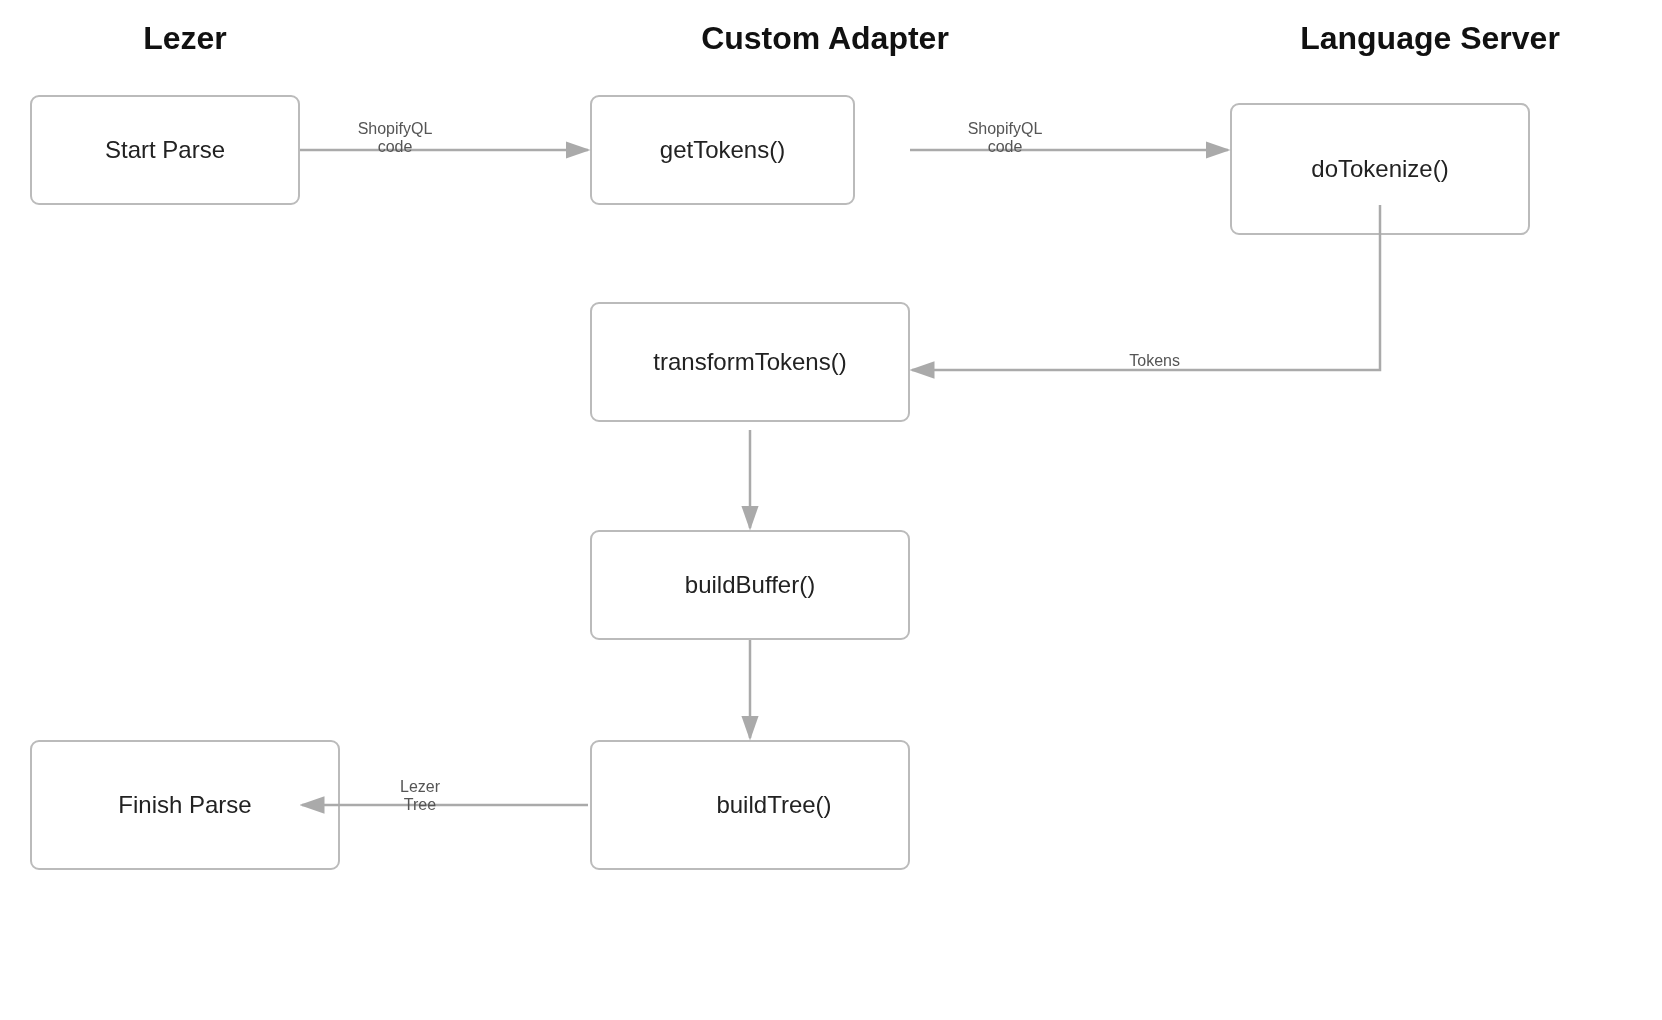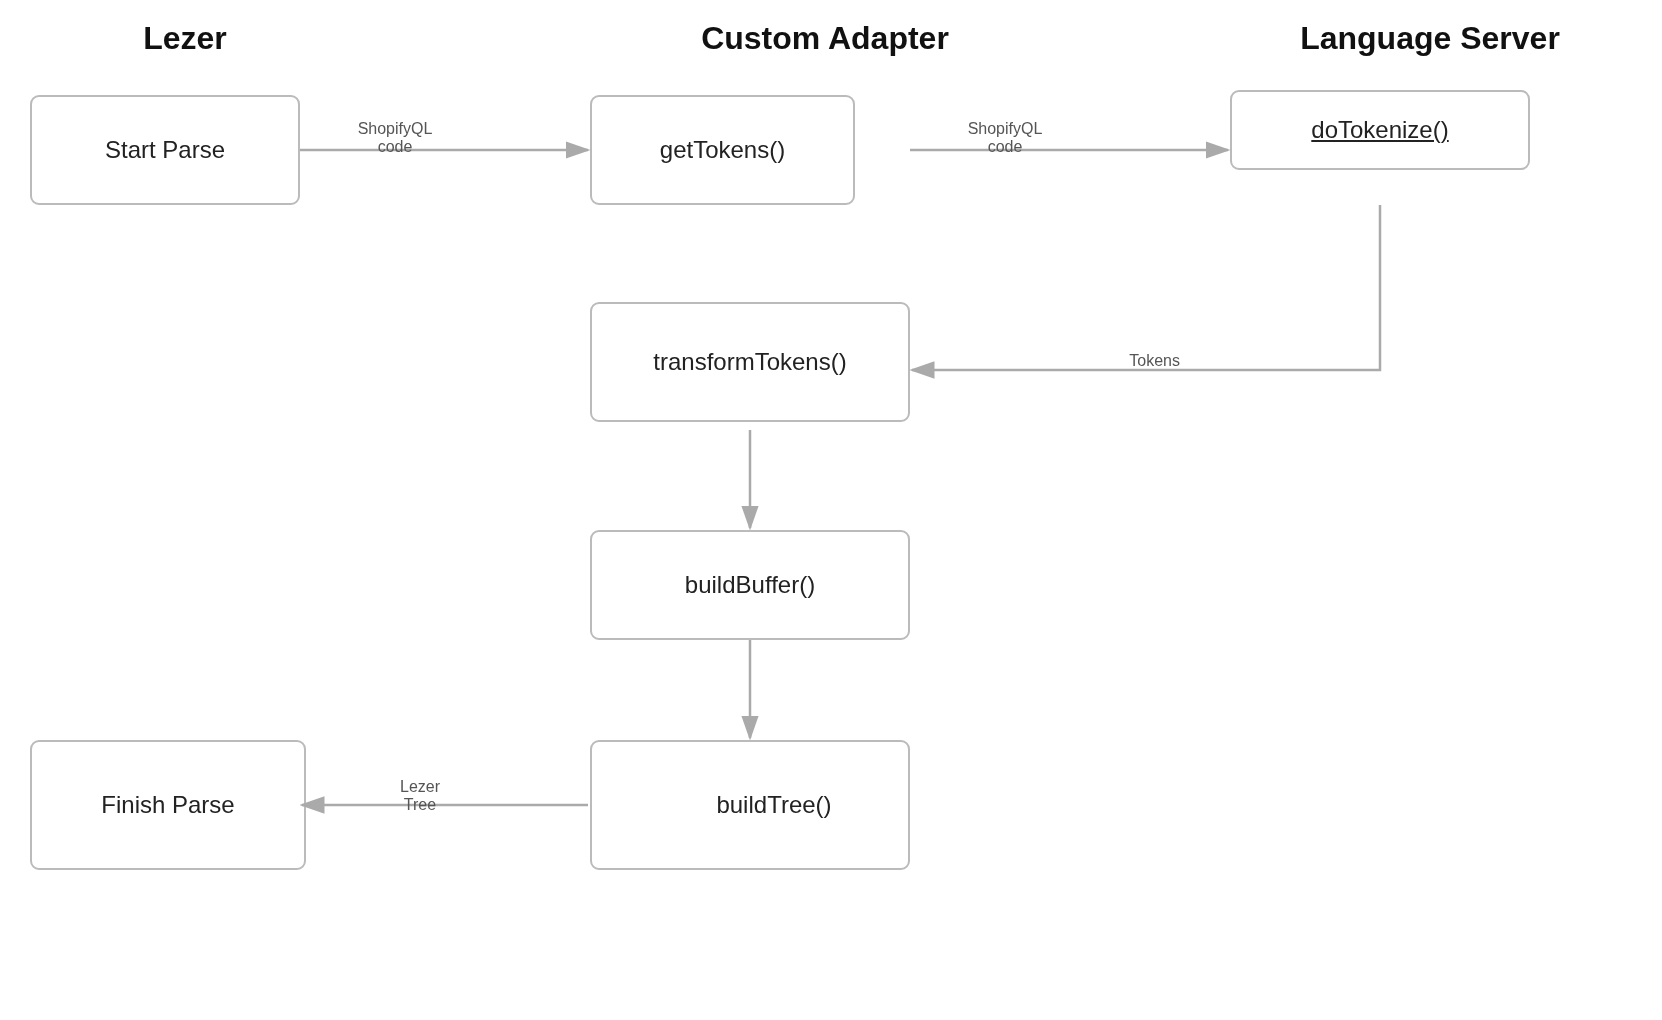--- a/index.html
+++ b/index.html
@@ -91,37 +91,37 @@
   <div class="col-header col-langserver">Language Server</div>
 
   <div class="flow-box" style="left:30px; top:95px; width:270px; height:110px;">
     <span>Start Parse</span>
   </div>
 
   <div class="flow-box" style="left:590px; top:95px; width:265px; height:110px;">
     <span>getTokens()</span>
   </div>
 
-  <div class="flow-box" style="left:1230px; top:90px; width:300px; height:80px;text-decoration:underline;">
+  <div class="flow-box" style="left:1230px; top:103px; width:300px; height:132px;">
     <span>doTokenize()</span>
   </div>
 
   <div class="flow-box" style="left:590px; top:302px; width:320px; height:120px;">
     <span>transformTokens()</span>
   </div>
 
   <div class="flow-box" style="left:590px; top:530px; width:320px; height:110px;">
     <span>buildBuffer()</span>
   </div>
 
   <div class="flow-box" style="left:590px; top:740px; width:320px; height:130px;padding-left:48px;">
     <span>buildTree()</span>
   </div>
 
-  <div class="flow-box" style="left:30px; top:740px; width:276px; height:130px;">
+  <div class="flow-box" style="left:30px; top:740px; width:310px; height:130px;">
     <span>Finish Parse</span>
   </div>
 
   <svg class="arrows-svg">
     <defs>
       <marker id="arrowhead" markerWidth="10" markerHeight="7" refX="9" refY="3.5" orient="auto">
         <polygon points="0 0, 10 3.5, 0 7" fill="#aaaaaa"></polygon>
       </marker>
       <marker id="arrowhead-left" markerWidth="10" markerHeight="7" refX="1" refY="3.5" orient="auto">
         <polygon points="10 0, 0 3.5, 10 7" fill="#aaaaaa"></polygon>

